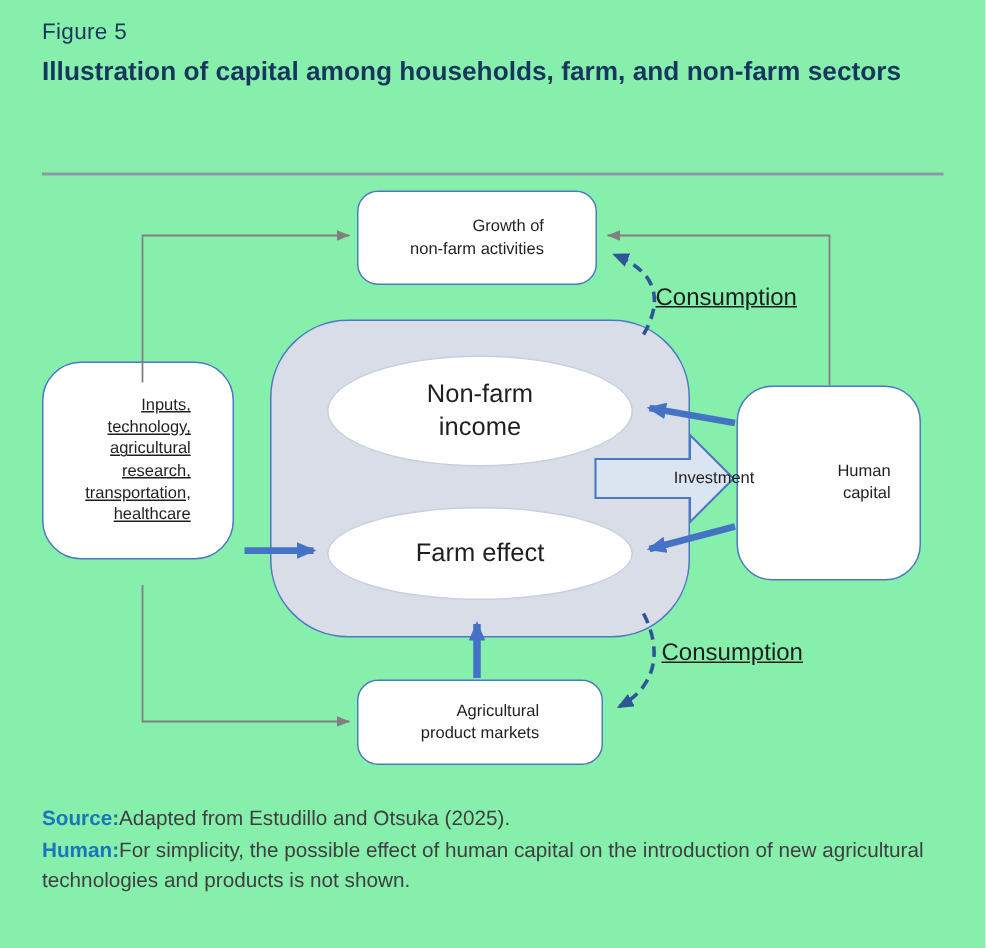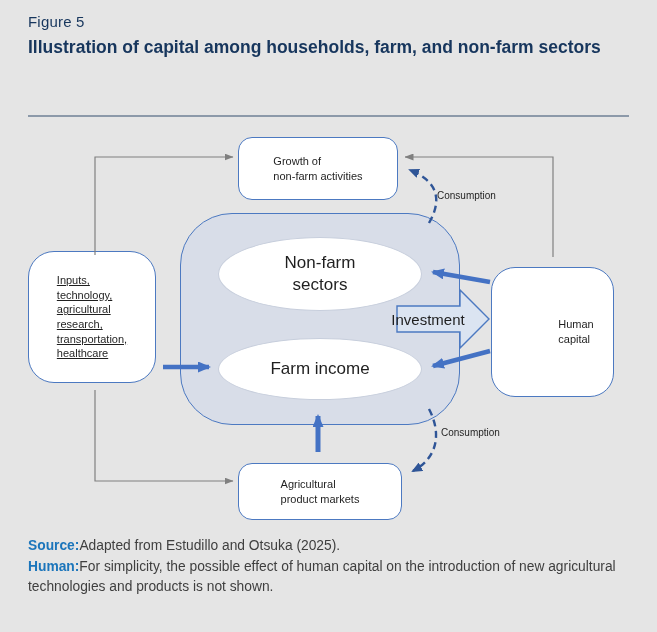--- a/index.html
+++ b/index.html
@@ -1,67 +1,67 @@
 <!DOCTYPE html>
 <html><head>
 <meta charset="utf-8">
 <style>
   html,body { margin:0; padding:0; background:#ffffff; }
   .page {
-    position:relative; width:657px; height:632px; background:#e5e5e5;
+    position:relative; width:657px; height:632px; background:#86efac;
     font-family:"Liberation Sans", sans-serif; overflow:hidden;
   }
   
   .figure-label {
     position:absolute; left:28px; top:13px;
     font-size:15px; color:#17365D; letter-spacing:.2px;
   }
   .figure-title {
     position:absolute; left:28px; top:36px; width:592px;
     font-size:17.5px; font-weight:bold; color:#17365D; line-height:1.3;
   }
   .header-rule {
     position:absolute; left:28px; top:115px; width:601px; height:0;
     border-top:2px solid #8C99A9;
   }
   
   .diagram { position:absolute; left:0; top:116px; width:657px; height:412px; }
   .node {
     position:absolute; background:#ffffff; border:1.4px solid #4C79C1;
     border-radius:14px; display:flex; align-items:center; justify-content:center;
-    text-align:left; font-size:11px; line-height:1.32; color:#1f1f1f;
-    white-space:pre-line; z-index:2; box-sizing:border-box;margin-top:10px;
+    text-align:right; font-size:11px; line-height:1.32; color:#1f1f1f;
+    white-space:pre-line; z-index:2; box-sizing:border-box;
   }
   .node-growth { left:238px; top:11px;  width:160px; height:63px; }
   .node-inputs { left:28px;  top:125px; width:128px; height:132px; border-radius:26px;text-decoration:underline; }
   .node-human  { left:491px; top:141px; width:123px; height:130px; border-radius:24px;padding-left:47px; }
   .node-ag     { left:238px; top:337px; width:164px; height:57px; }
   .hub {
     position:absolute; left:180px; top:97px; width:280px; height:212px;
     background:#D8DDE8; border:1.4px solid #4C79C1; border-radius:52px;
     z-index:1; box-sizing:border-box;
   }
   .ellipse {
     position:absolute; background:#ffffff; border:1.6px solid #C7CEDC;
     border-radius:50%; display:flex; align-items:center; justify-content:center;
     text-align:center; font-size:17px; line-height:1.28; color:#1f1f1f;
     white-space:pre-line; z-index:2; box-sizing:border-box;
   }
   .ellipse-nonfarm { left:218px; top:121px; width:204px; height:74px; }
   .ellipse-farm    { left:218px; top:222px; width:204px; height:62px; }
   .arrows { position:absolute; left:0; top:0; width:657px; height:412px; z-index:3; pointer-events:none; }
   .flow-label {
-    position:absolute; z-index:4; font-size:10px; color:#1f1f1f; white-space:nowrap;
+    position:absolute; z-index:4; font-size:16px; color:#1f1f1f; white-space:nowrap;text-decoration:underline;
   }
   .label-consumption-top    { left:437px; top:74px; }
   .label-consumption-bottom { left:441px; top:311px; }
   .label-investment {
     position:absolute; z-index:4; left:398px; top:191px; width:60px; height:24px;
     display:flex; align-items:center; justify-content:center;
-    font-size:15px; color:#1f1f1f;
+    font-size:11px; color:#1f1f1f;padding-left:48px;
   }
   
   .footer {
     position:absolute; left:28px; top:536px; width:606px;
     font-size:13.8px; line-height:1.5; color:#3F3F3F;
   }
   .footer .lbl { font-weight:bold; color:#1B75BB; margin-right:0; }
 </style>
 </head>
 <body>
@@ -71,24 +71,24 @@
   <div class="figure-label">Figure 5</div>
   <div class="figure-title">Illustration of capital among households, farm, and non-farm sectors</div>
   <div class="header-rule"></div>
 
   <div class="diagram">
 
     <div class="hub"></div>
 
     <div class="ellipse ellipse-nonfarm">
       <span>Non-farm
-sectors</span>
+income</span>
     </div>
     <div class="ellipse ellipse-farm">
-      <span>Farm income</span>
+      <span>Farm effect</span>
     </div>
 
     <div class="node node-growth">
       <span>Growth of
 non-farm activities</span>
     </div>
     <div class="node node-inputs">
       <span>Inputs,
 technology,
 agricultural

